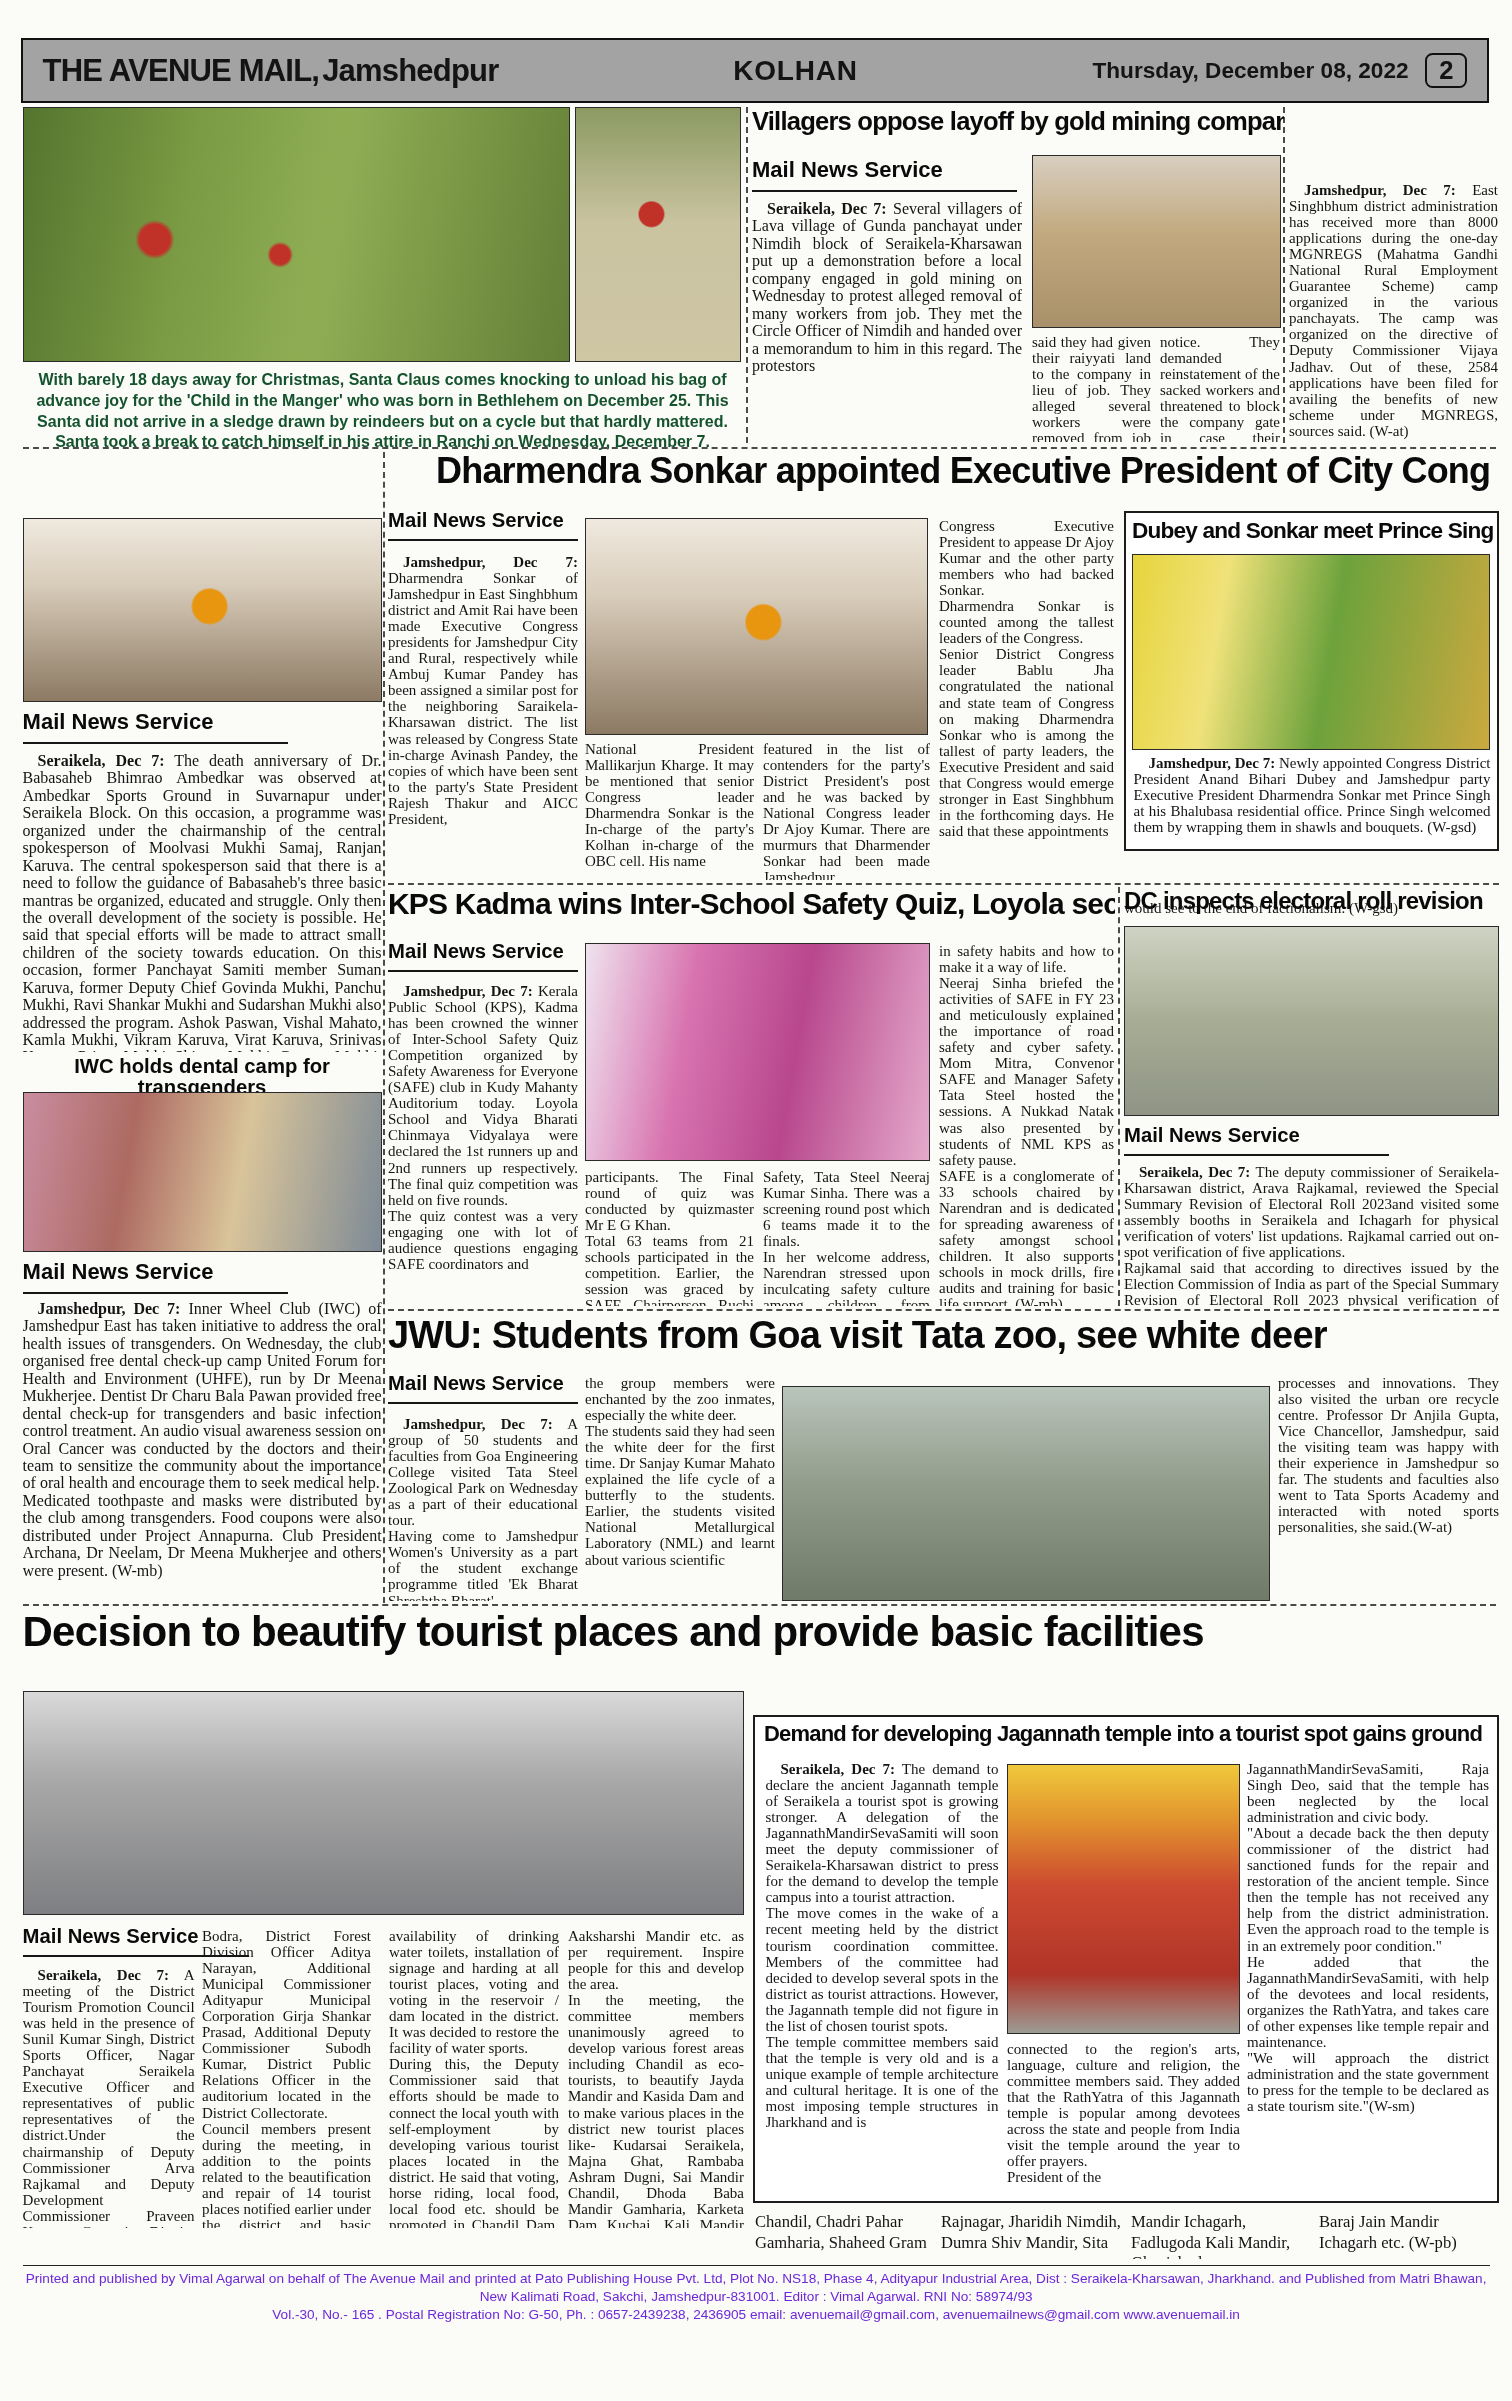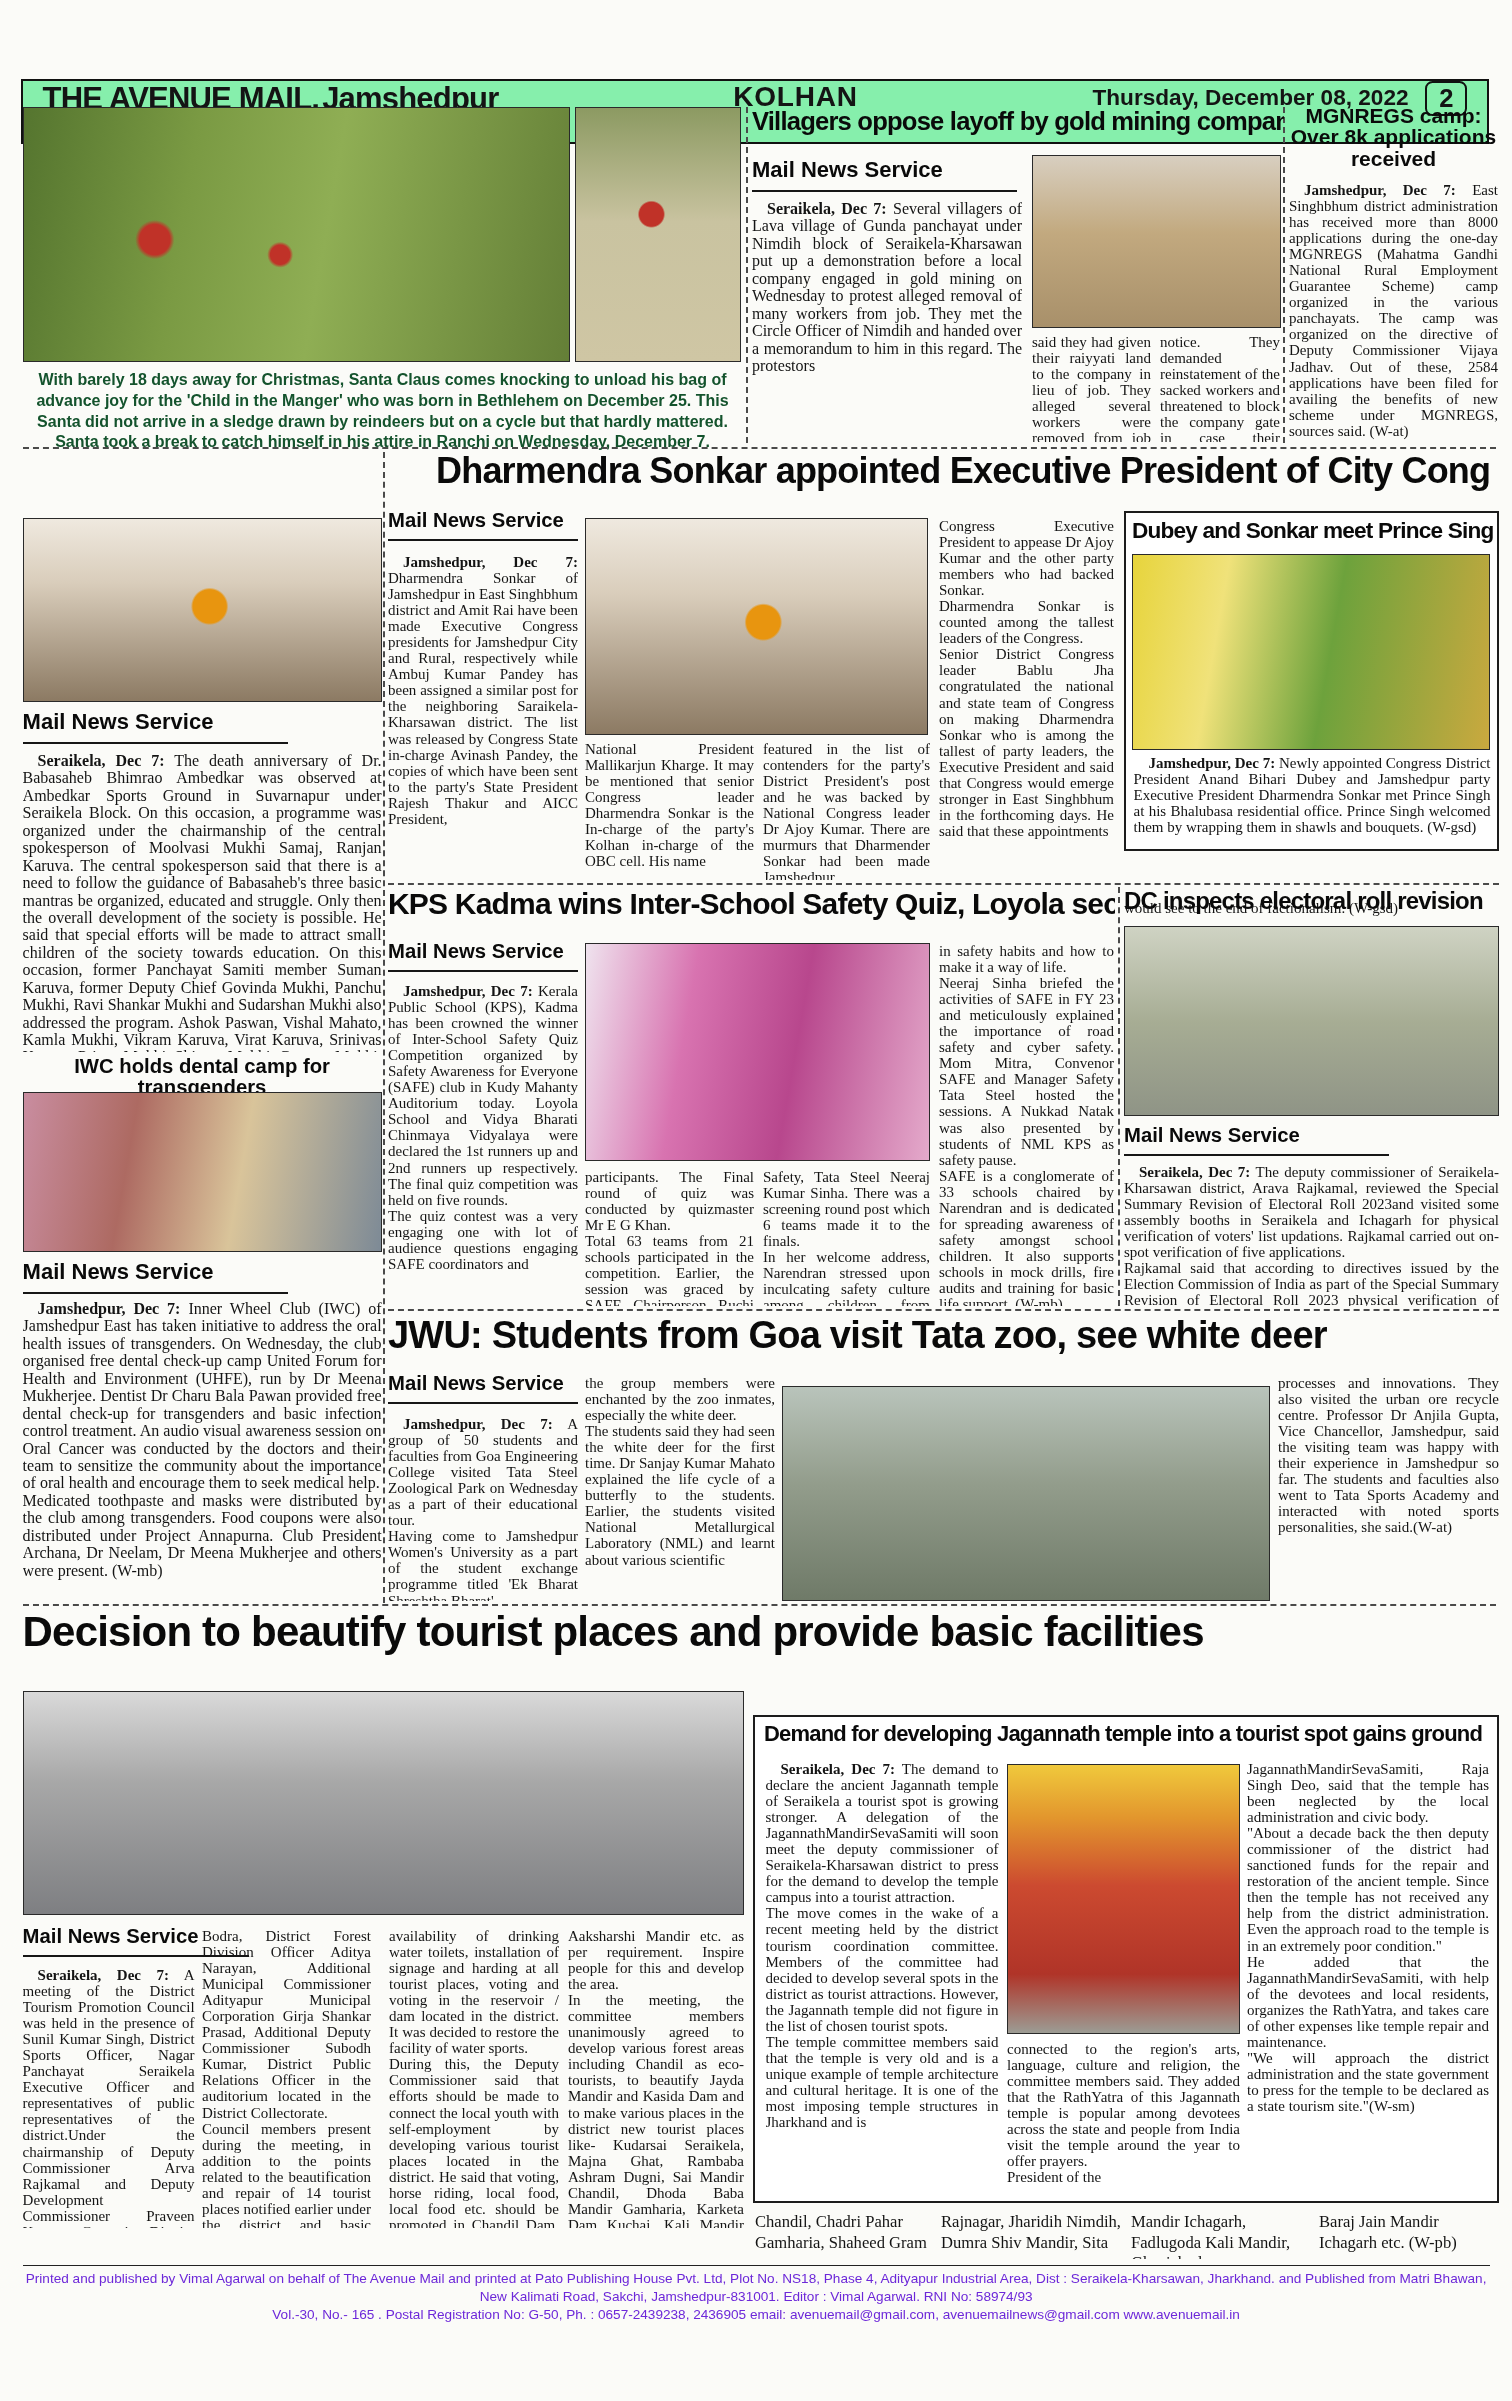--- a/index.html
+++ b/index.html
@@ -15,22 +15,22 @@
   .bt{font-size:16px;line-height:1.09;text-align:justify;overflow:hidden;white-space:pre-line;
       text-indent:15px;}
   .bt-s{font-size:15px;line-height:1.07;}
   .dateline{font-weight:bold;}
   .caption{font-family:"Liberation Sans",sans-serif;font-weight:bold;font-size:16px;
            text-align:center;line-height:1.3;color:#14532d;}
   .vdash{border-left:2.3px dashed #4a4a4a;width:0;}
   .hdash{border-top:2.3px dashed #4a4a4a;height:0;}
   .box{border:2.3px solid #1c1c1c;background:#fff;}
   
-  .masthead{display:flex;align-items:flex-start;justify-content:space-between;padding:0 19.6px;
-            border:2.3px solid #111;background:#86efac;margin-top:41px;}
+  .masthead{display:flex;align-items:center;justify-content:space-between;padding:0 19.6px;
+            border:2.3px solid #111;background:#a3a3a3;}
   .brand{font-family:"Liberation Sans",sans-serif;font-size:31px;font-weight:bold;letter-spacing:-0.8px;}
   .kolhan{font-family:"Liberation Sans",sans-serif;font-size:28px;font-weight:bold;letter-spacing:0.8px;}
   .mdate{font-family:"Liberation Sans",sans-serif;font-size:22.6px;font-weight:bold;}
   .pgnum{font-family:"Liberation Sans",sans-serif;font-size:25.6px;font-weight:bold;border:2.3px solid #111;
          border-radius:7.5px;padding:0.8px 12px;margin-left:16.6px;}
   .mright{display:flex;align-items:center;}
   
   .ph-santa1{background:
      radial-gradient(circle at 24% 52%, #c03228 0 3.5%, transparent 4.5%),
      radial-gradient(circle at 47% 58%, #c03228 0 3%, transparent 4%),
@@ -76,21 +76,20 @@
   <div class="abs vdash" style="left:746px;top:107px;height:336px;"></div>
   <div class="abs vdash" style="left:1283px;top:107px;height:336px;"></div>
 
   <div class="abs hl hl1" style="left:752px;top:108px;width:532px;height:39px;font-size:25.6px;">Villagers oppose layoff by gold mining company</div>
   <div class="abs byline" style="left:752px;top:157px;width:265px;">Mail News Service</div>
   <div class="abs photo ph-protest" style="left:1032px;top:155px;width:249px;height:173px;"></div>
   <div class="abs bt" style="left:752px;top:200px;width:270px;height:242px;"><span class="dateline">Seraikela, Dec 7:</span><span> Several villagers of Lava village of Gunda panchayat under Nimdih block of Seraikela-Kharsawan put up a demonstration before a local company engaged in gold mining on Wednesday to protest alleged removal of many workers from job. They met the Circle Officer of Nimdih and handed over a memorandum to him in this regard. The protestors</span></div>
   <div class="abs bt bt-s" style="left:1032px;top:334px;width:119px;height:108px;text-indent:0;">said they had given their raiyyati land to the company in lieu of job. They alleged several workers were removed from job without prior</div>
   <div class="abs bt bt-s" style="left:1160px;top:334px;width:120px;height:108px;text-indent:0;">notice. They demanded reinstatement of the sacked workers and threatened to block the company gate in case their demand is not fulfilled.(W-at)</div>
 
-  <div class="abs hl hlc" style="left:1289px;top:105px;width:209px;height:74px;font-size:21px;">MGNREGS camp: Over 8k applications received</div>
   <div class="abs bt bt-s" style="left:1289px;top:182px;width:209px;height:261px;"><span class="dateline">Jamshedpur, Dec 7:</span><span> East Singhbhum district administration has received more than 8000 applications during the one-day MGNREGS (Mahatma Gandhi National Rural Employment Guarantee Scheme) camp organized in the various panchayats. The camp was organized on the directive of Deputy Commissioner Vijaya Jadhav. Out of these, 2584 applications have been filed for availing the benefits of new scheme under MGNREGS, sources said. (W-at)</span></div>
 
   <div class="abs hdash" style="left:22.6px;top:447px;width:1473px;"></div>
   <div class="abs vdash" style="left:383px;top:452px;height:1151px;"></div>
 
   <div class="abs photo ph-congress" style="left:22.6px;top:518px;width:359px;height:184px;"></div>
   <div class="abs byline" style="left:22.6px;top:709px;width:265px;">Mail News Service</div>
   <div class="abs bt" style="left:22.6px;top:752px;width:359px;height:300px;"><span class="dateline">Seraikela, Dec 7:</span><span> The death anniversary of Dr. Babasaheb Bhimrao Ambedkar was observed at Ambedkar Sports Ground in Suvarnapur under Seraikela Block. On this occasion, a programme was organized under the chairmanship of the central spokesperson of Moolvasi Mukhi Samaj, Ranjan Karuva. The central spokesperson said that there is a need to follow the guidance of Babasaheb's three basic mantras be organized, educated and struggle. Only then the overall development of the society is possible. He said that special efforts will be made to attract small children of the society towards education. On this occasion, former Panchayat Samiti member Suman Karuva, former Deputy Chief Govinda Mukhi, Panchu Mukhi, Ravi Shankar Mukhi and Sudarshan Mukhi also addressed the program. Ashok Paswan, Vishal Mahato, Kamla Mukhi, Vikram Karuva, Virat Karuva, Srinivas Karuva, Prince Mukhi, Shivam Mukhi, Gungun Mukhi, Piyhu Mukhi, Ashish Melgandi and Laddu Singh were mainly present on the occasion.(W-pb)</span></div>
 
   <div class="abs hl hlc" style="left:22.6px;top:1056px;width:359px;height:33px;font-size:20.3px;">IWC holds dental camp for transgenders</div>

